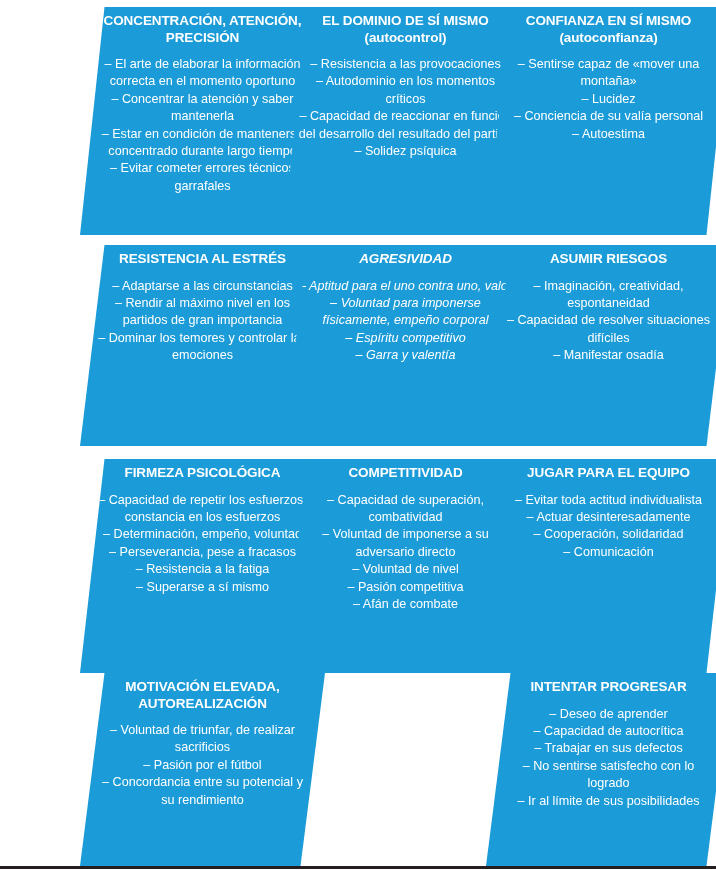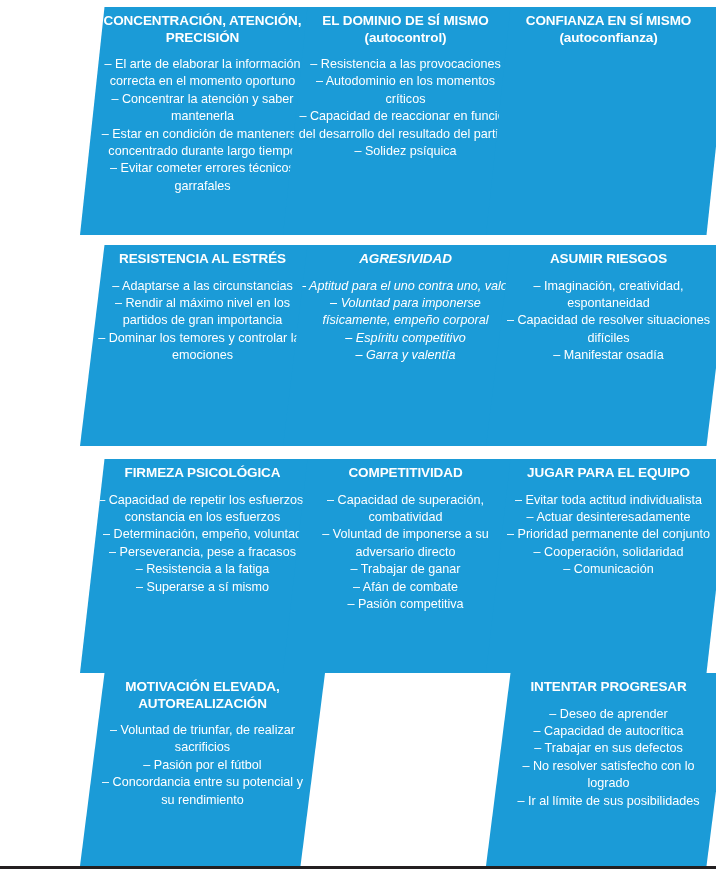--- a/index.html
+++ b/index.html
@@ -102,20 +102,26 @@
             <li>Resistencia a las provocaciones</li>
             <li>Autodominio en los momentos críticos</li>
             <li>Capacidad de reaccionar en función del desarrollo del resultado del partido</li>
             <li>Solidez psíquica</li>
           </ul>
         </div>
       </div>
       <div class="cell" style="left: 486px; --brand: #1B9BD7;">
         <div class="cell-inner">
           <div class="card-title">CONFIANZA EN SÍ MISMO (autoconfianza)</div>
+          <ul class="card-list">
+            <li>Sentirse capaz de «mover una montaña»</li>
+            <li>Lucidez</li>
+            <li>Conciencia de su valía personal</li>
+            <li>Autoestima</li>
+          </ul>
         </div>
       </div>
     </div>
     <div class="row" style="top: 245px; height: 201px;">
       <div class="cell" style="left: 80px; --brand: #1B9BD7;">
         <div class="cell-inner">
           <div class="card-title">RESISTENCIA AL ESTRÉS</div>
           <ul class="card-list">
             <li>Adaptarse a las circunstancias</li>
             <li>Rendir al máximo nivel en los partidos de gran importancia</li>
@@ -157,33 +163,32 @@
             <li>Superarse a sí mismo</li>
           </ul>
         </div>
       </div>
       <div class="cell" style="left: 283px; --brand: #1B9BD7;">
         <div class="cell-inner">
           <div class="card-title">COMPETITIVIDAD</div>
           <ul class="card-list">
             <li>Capacidad de superación, combatividad</li>
             <li>Voluntad de imponerse a su adversario directo</li>
-            <li>Trabajar de ganar</li>
+            <li>Voluntad de nivel</li>
+            <li>Pasión competitiva</li>
             <li>Afán de combate</li>
-            <li>Pasión competitiva</li>
           </ul>
         </div>
       </div>
       <div class="cell" style="left: 486px; --brand: #1B9BD7;">
         <div class="cell-inner">
           <div class="card-title">JUGAR PARA EL EQUIPO</div>
           <ul class="card-list">
             <li>Evitar toda actitud individualista</li>
             <li>Actuar desinteresadamente</li>
-            <li>Prioridad permanente del conjunto</li>
             <li>Cooperación, solidaridad</li>
             <li>Comunicación</li>
           </ul>
         </div>
       </div>
     </div>
     <div class="row" style="top: 673px; height: 193px; padding-left: 44px;">
       <div class="cell" style="left: 80px; --brand: #1B9BD7;">
         <div class="cell-inner">
           <div class="card-title">MOTIVACIÓN ELEVADA, AUTOREALIZACIÓN</div>
@@ -195,20 +200,20 @@
         </div>
       </div>
       <div class="cell empty" style="left: 283px; --brand: #1B9BD7;"></div>
       <div class="cell" style="left: 486px; --brand: #1B9BD7;">
         <div class="cell-inner">
           <div class="card-title">INTENTAR PROGRESAR</div>
           <ul class="card-list">
             <li>Deseo de aprender</li>
             <li>Capacidad de autocrítica</li>
             <li>Trabajar en sus defectos</li>
-            <li>No resolver satisfecho con lo logrado</li>
+            <li>No sentirse satisfecho con lo logrado</li>
             <li>Ir al límite de sus posibilidades</li>
           </ul>
         </div>
       </div>
     </div>
   </div>
 <div class="bottom-rule" style="background: rgb(35, 31, 32);"></div>
 
 </body></html>

